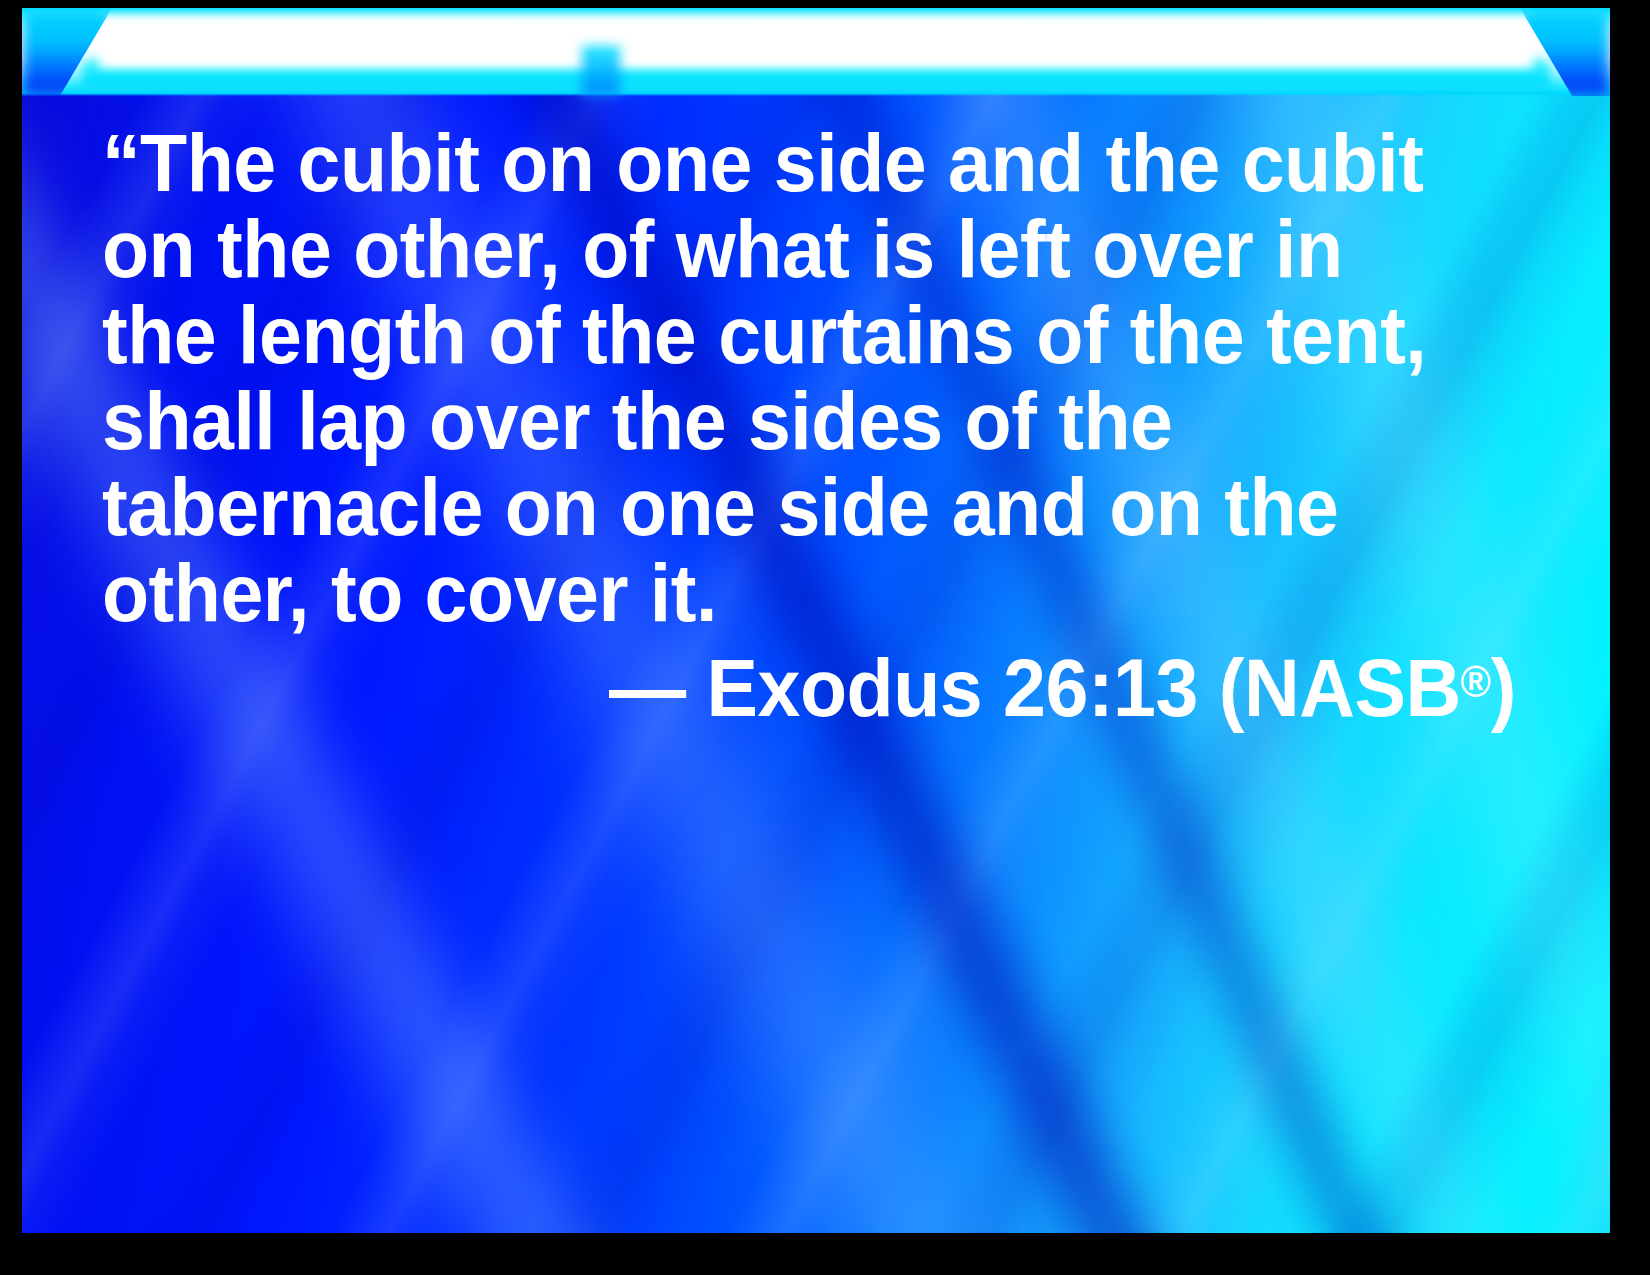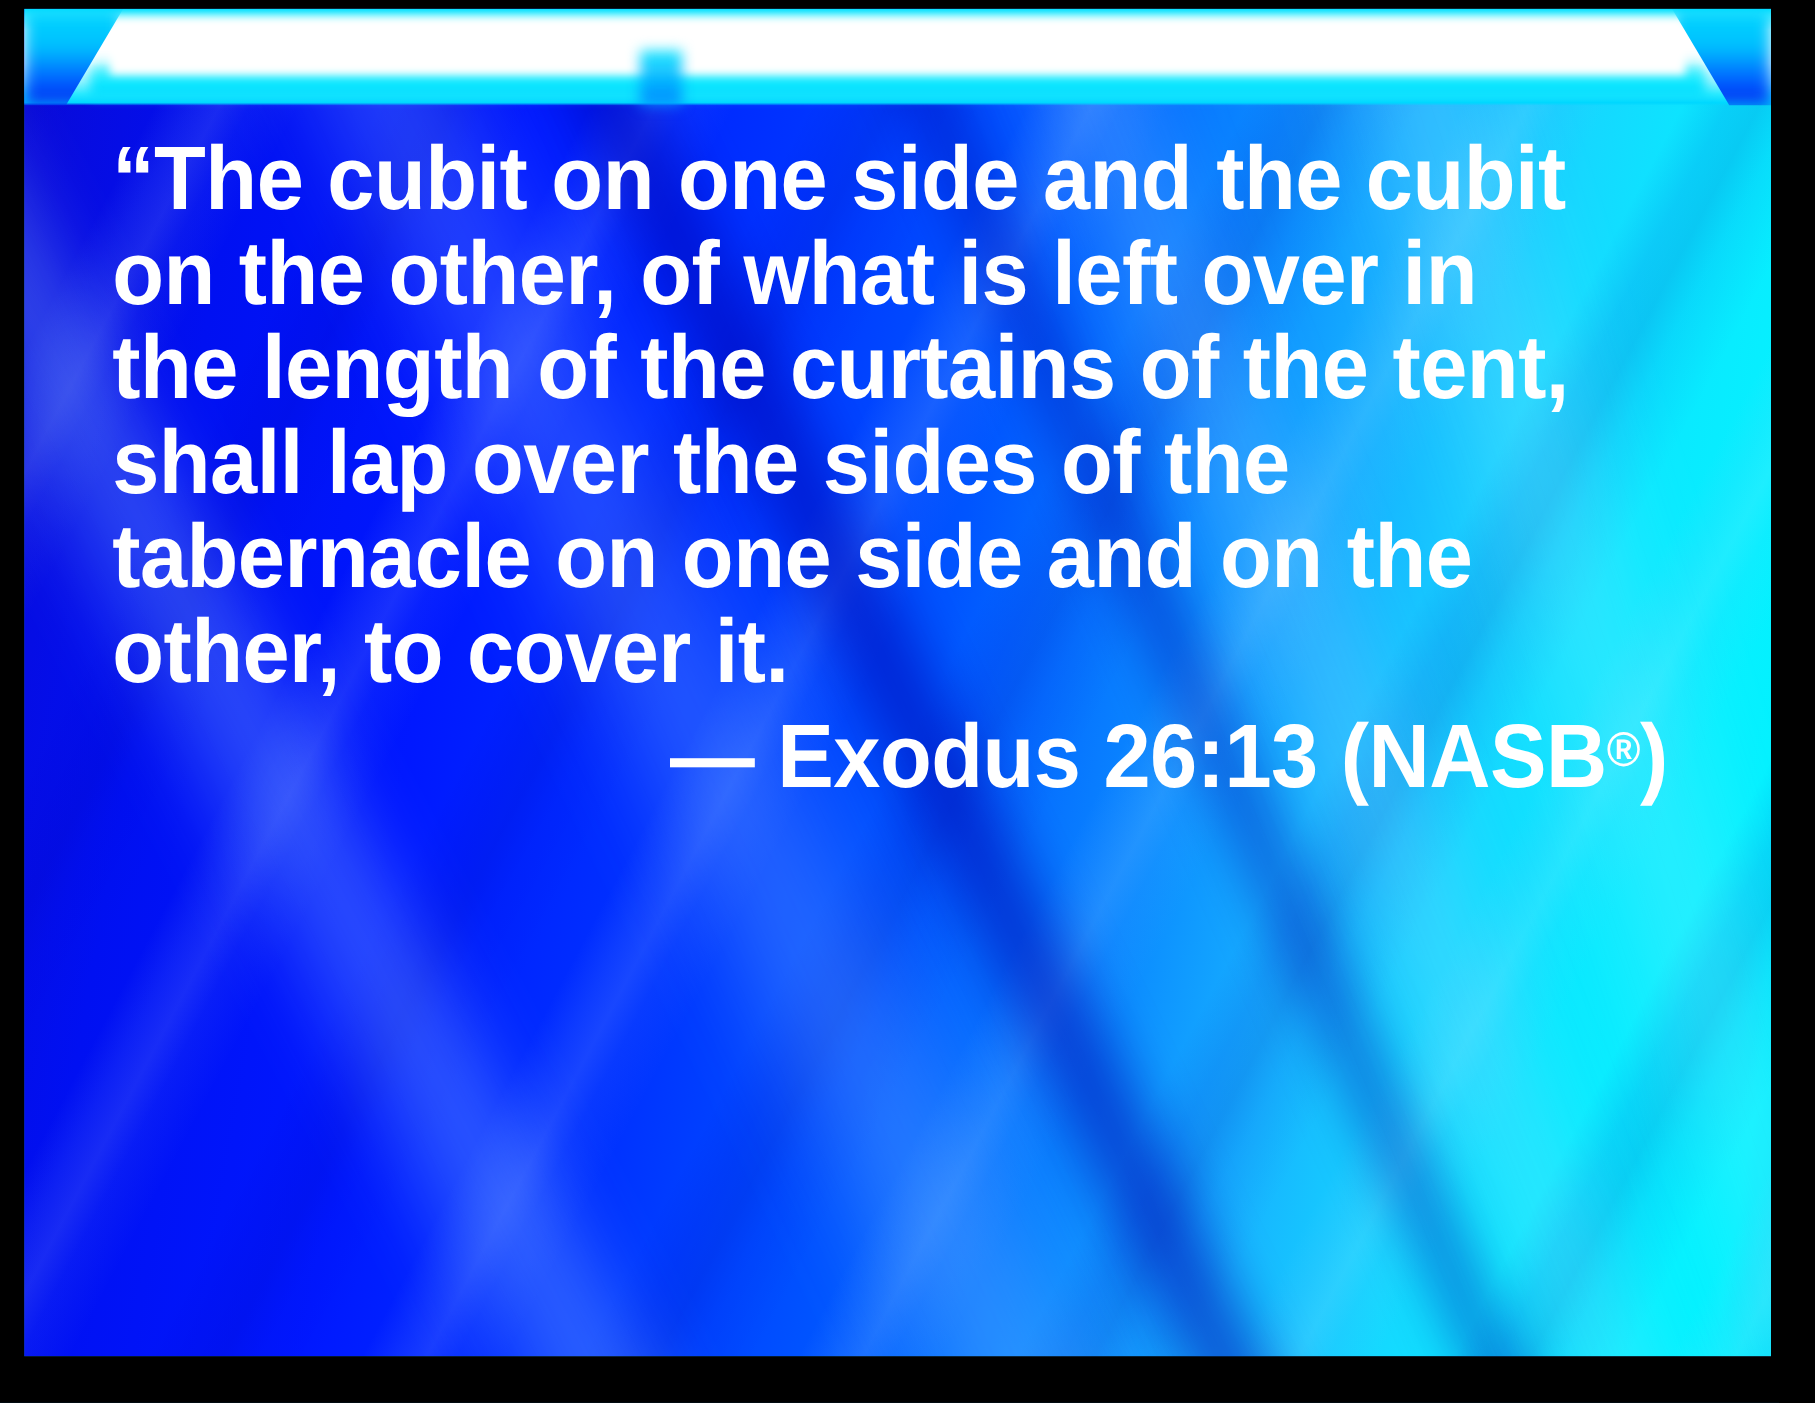--- a/index.html
+++ b/index.html
@@ -28,21 +28,21 @@
 
   
   #canvas {
     position: absolute;
     left: 22px;
     top: 8px;
     width: 1588px;
     height: 1225px;
     overflow: hidden;
     z-index: 2;
-    background: #0c4a6e;
+    background: #1d4ed8;
   }
 
   
   .bg-base {
     position: absolute;
     inset: 0;
     background: linear-gradient(100deg,
       #0a0ad8 0%,
       #0010f2 12%,
       #0018ff 26%,

